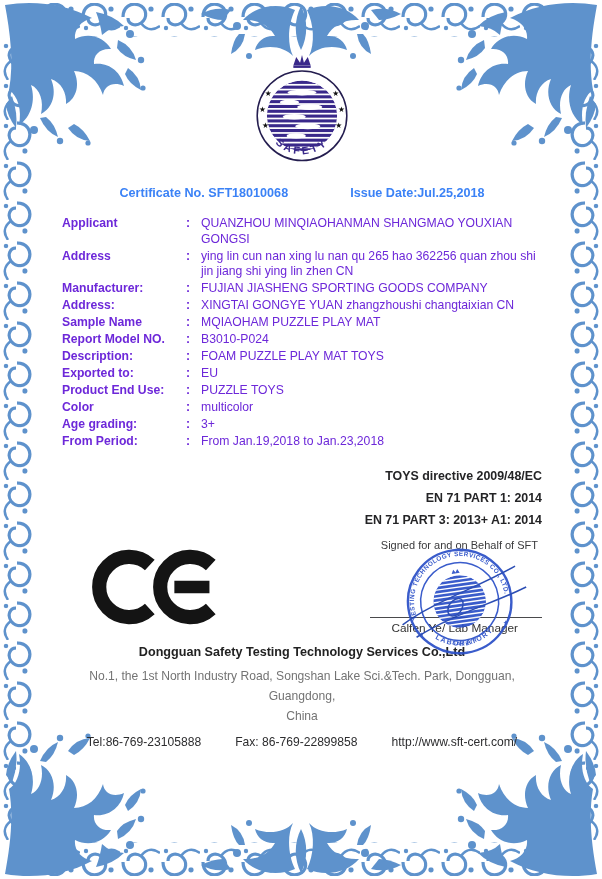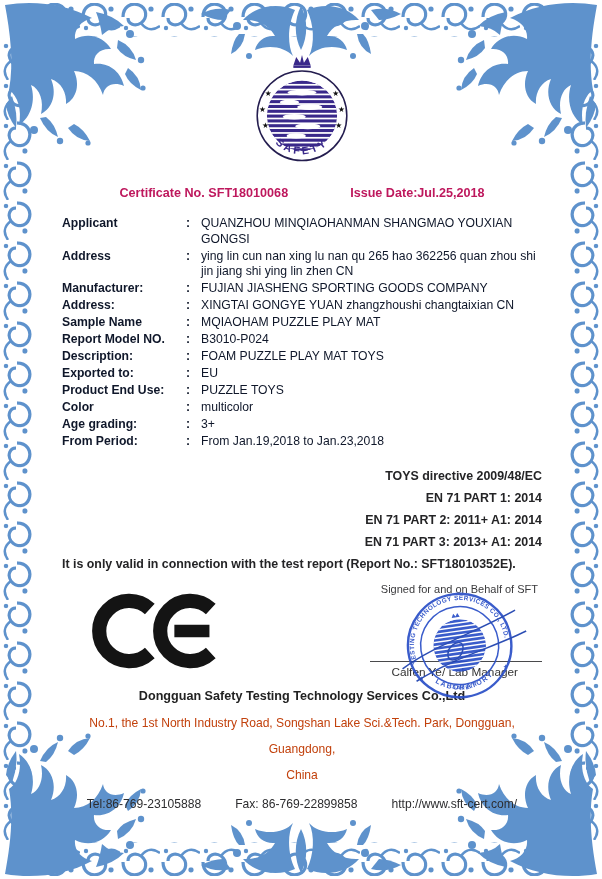--- a/index.html
+++ b/index.html
@@ -14,26 +14,26 @@
   .logo-wrap{text-align:center;}
   .logo-wrap svg{display:inline-block;}
 
   .title{
     margin-top:4px;text-align:center;font-size:30px;font-weight:bold;
     letter-spacing:.2px;color:#151517;
   }
 
   .cert-row{
     margin-top:18px;display:flex;justify-content:center;gap:62px;
-    font-size:12.6px;font-weight:bold;color:#be185d;
+    font-size:12.6px;font-weight:bold;color:#3b82f6;
   }
 
   .fields{
     margin-top:16px;display:grid;grid-template-columns:124px 15px 1fr;
-    row-gap:1.5px;font-size:12.2px;line-height:15.5px;color:#0f172a;
+    row-gap:1.5px;font-size:12.2px;line-height:15.5px;color:#6d28d9;
   }
   .frow{display:contents;}
   .flabel{font-weight:bold;}
   .fcolon{font-weight:bold;}
   .fvalue{font-weight:normal;}
 
   .statement{margin-top:15px;font-size:12.4px;font-weight:bold;color:#242426;}
   .statement .para{line-height:18px;}
   .standards{margin-top:3px;text-align:right;}
   .standards .std{display:block;line-height:22px;}
@@ -41,21 +41,21 @@
 
   .sign-section{position:relative;height:104px;margin-top:8px;}
   .ce-wrap{position:absolute;left:28px;top:8px;}
   .signed-for{position:absolute;right:4px;top:0;font-size:11px;color:#3a3a3c;z-index:1;}
   .sig-line{position:absolute;right:0;top:78px;width:172px;border-top:1.4px solid #4a4a4c;z-index:1;}
   .signer{position:absolute;right:24px;top:82px;font-size:11.8px;color:#333;z-index:1;}
   .stamp-wrap{position:absolute;right:6px;top:4px;z-index:2;opacity:.92;transform:rotate(-8deg);}
 
   .footer{text-align:center;margin-top:2px;}
   .company{font-size:12.6px;font-weight:bold;color:#222;}
-  .addr{font-size:12.1px;line-height:26px;margin-top:7px;color:#c2410c;}
+  .addr{font-size:12.1px;line-height:20px;margin-top:7px;color:#737373;}
   .contact{display:flex;justify-content:center;gap:34px;font-size:12.1px;margin-top:9px;color:#2d2d2f;}
 </style>
 </head>
 <body>
 
 <div class="page">
 
   <svg class="border-layer" width="602" height="879" viewBox="0 0 602 879">
     <defs>
       <pattern id="edgeH" width="40" height="34" patternUnits="userSpaceOnUse">
@@ -192,24 +192,22 @@
       <div class="frow"><span class="flabel">Product End Use:</span><span class="fcolon">:</span><span class="fvalue">PUZZLE TOYS</span></div>
       <div class="frow"><span class="flabel">Color</span><span class="fcolon">:</span><span class="fvalue">multicolor</span></div>
       <div class="frow"><span class="flabel">Age grading:</span><span class="fcolon">:</span><span class="fvalue">3+</span></div>
       <div class="frow"><span class="flabel">From Period:</span><span class="fcolon">:</span><span class="fvalue">From Jan.19,2018 to Jan.23,2018</span></div>
     </div>
 
     <div class="statement">
       <div class="standards">
         <span class="std">TOYS directive 2009/48/EC</span>
         <span class="std">EN 71 PART 1: 2014</span>
-        <span class="std">EN 71 PART 2: 2011+ A1: 2014</span>
         <span class="std">EN 71 PART 3: 2013+ A1: 2014</span>
       </div>
-      <div class="validity">It is only valid in connection with the test report (Report No.: SFT18010352E).</div>
     </div>
 
     <div class="sign-section">
       <div class="ce-wrap">
         <svg width="142" height="80" viewBox="0 0 170 95">
           <g fill="none" stroke="#141414" stroke-width="17">
             <path d="M71.6,21.2 A36,36 0 1 0 71.6,73.8"></path>
             <path d="M144.6,21.2 A36,36 0 1 0 144.6,73.8"></path>
             <line x1="101" y1="47.5" x2="143" y2="47.5" stroke-width="15"></line>
           </g>

